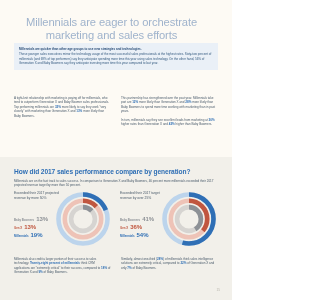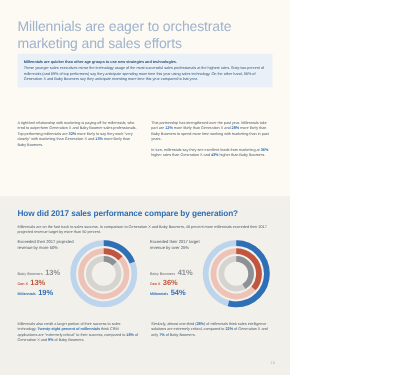--- a/index.html
+++ b/index.html
@@ -33,20 +33,21 @@
   .title {
     position: absolute;
     left: 14px;
     top: 16px;
     width: 195px;
     font-size: 11.2px;
     line-height: 13.2px;
     color: #9fb3cc;
     font-weight: 400;
     letter-spacing: -0.1px;
+    text-align: center;
   }
 
   .intro-box {
     position: absolute;
     left: 14px;
     top: 43px;
     width: 204px;
     padding: 4px 5px 5px 5px;
     box-sizing: border-box;
     background: #eaf0f7;

